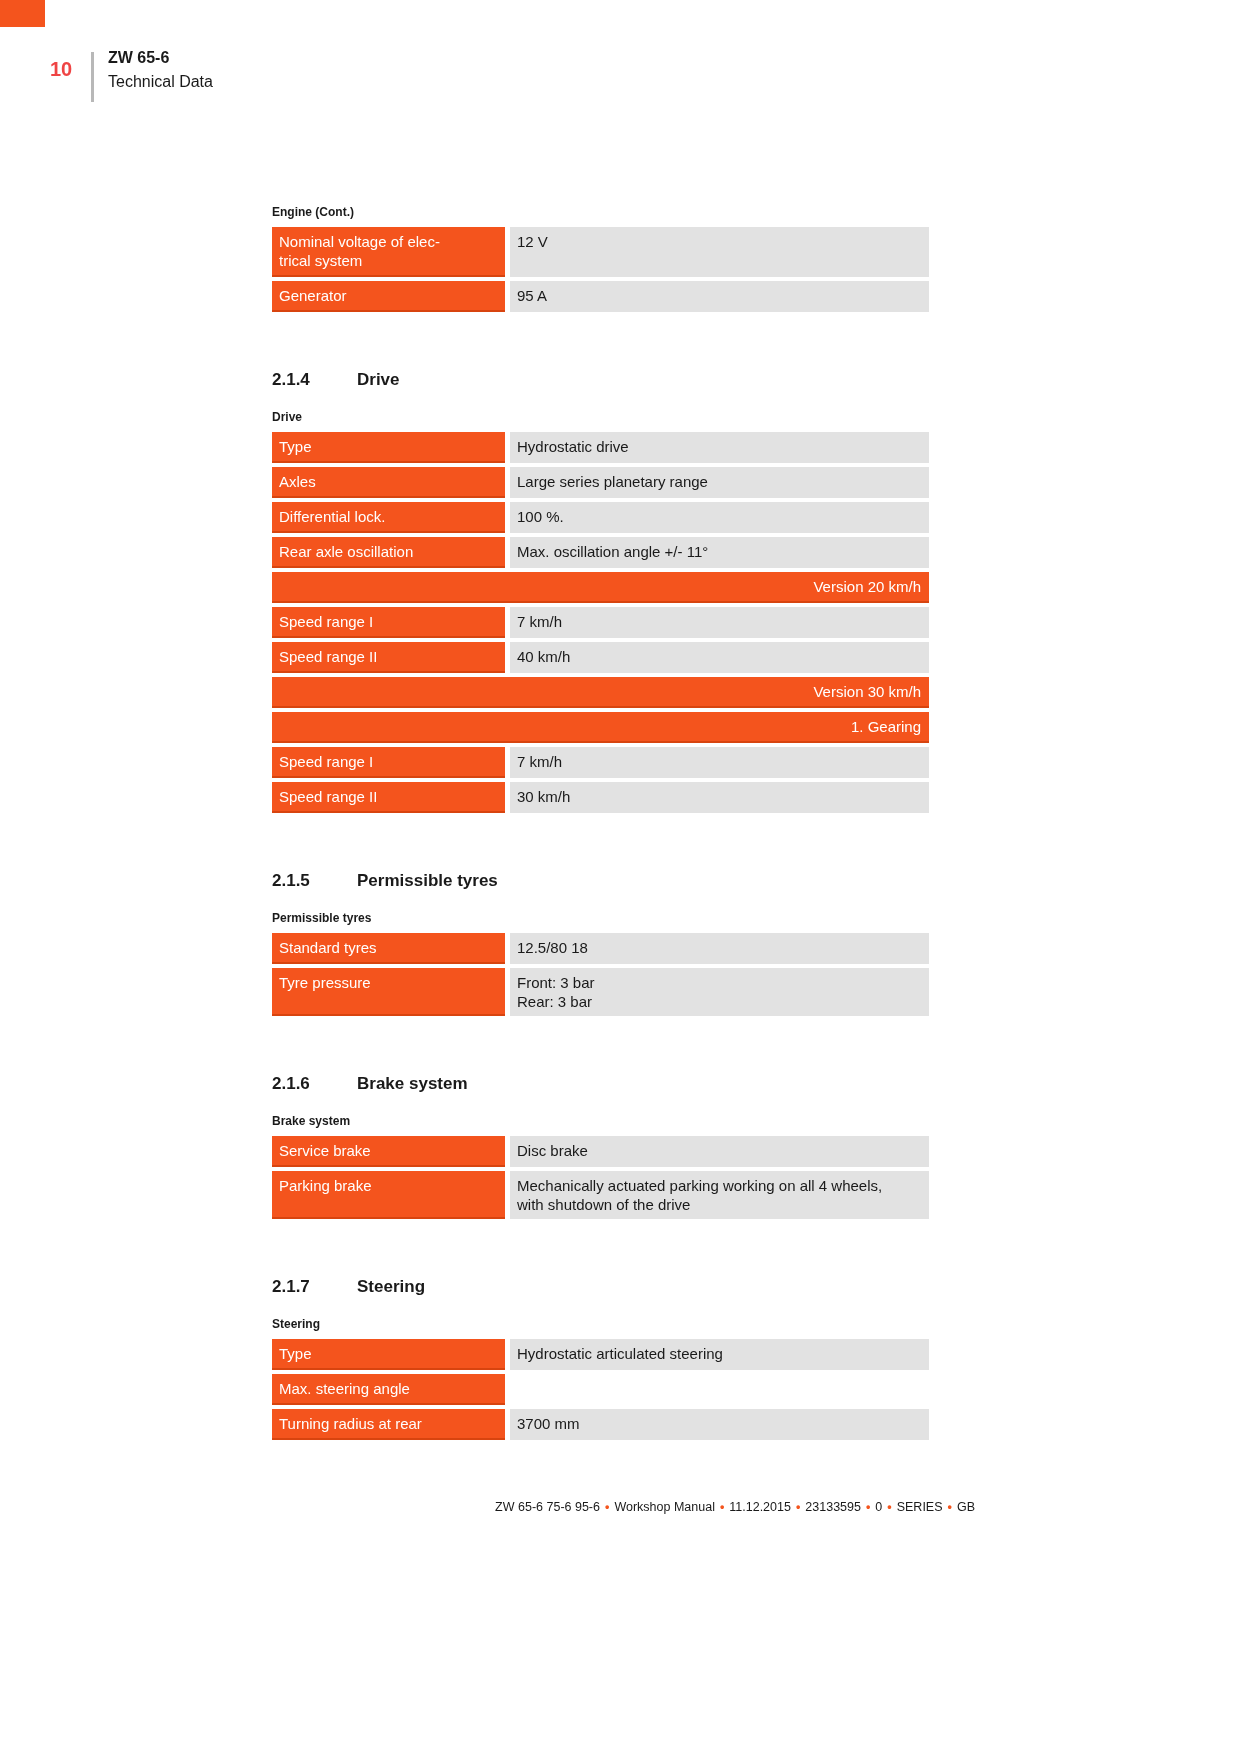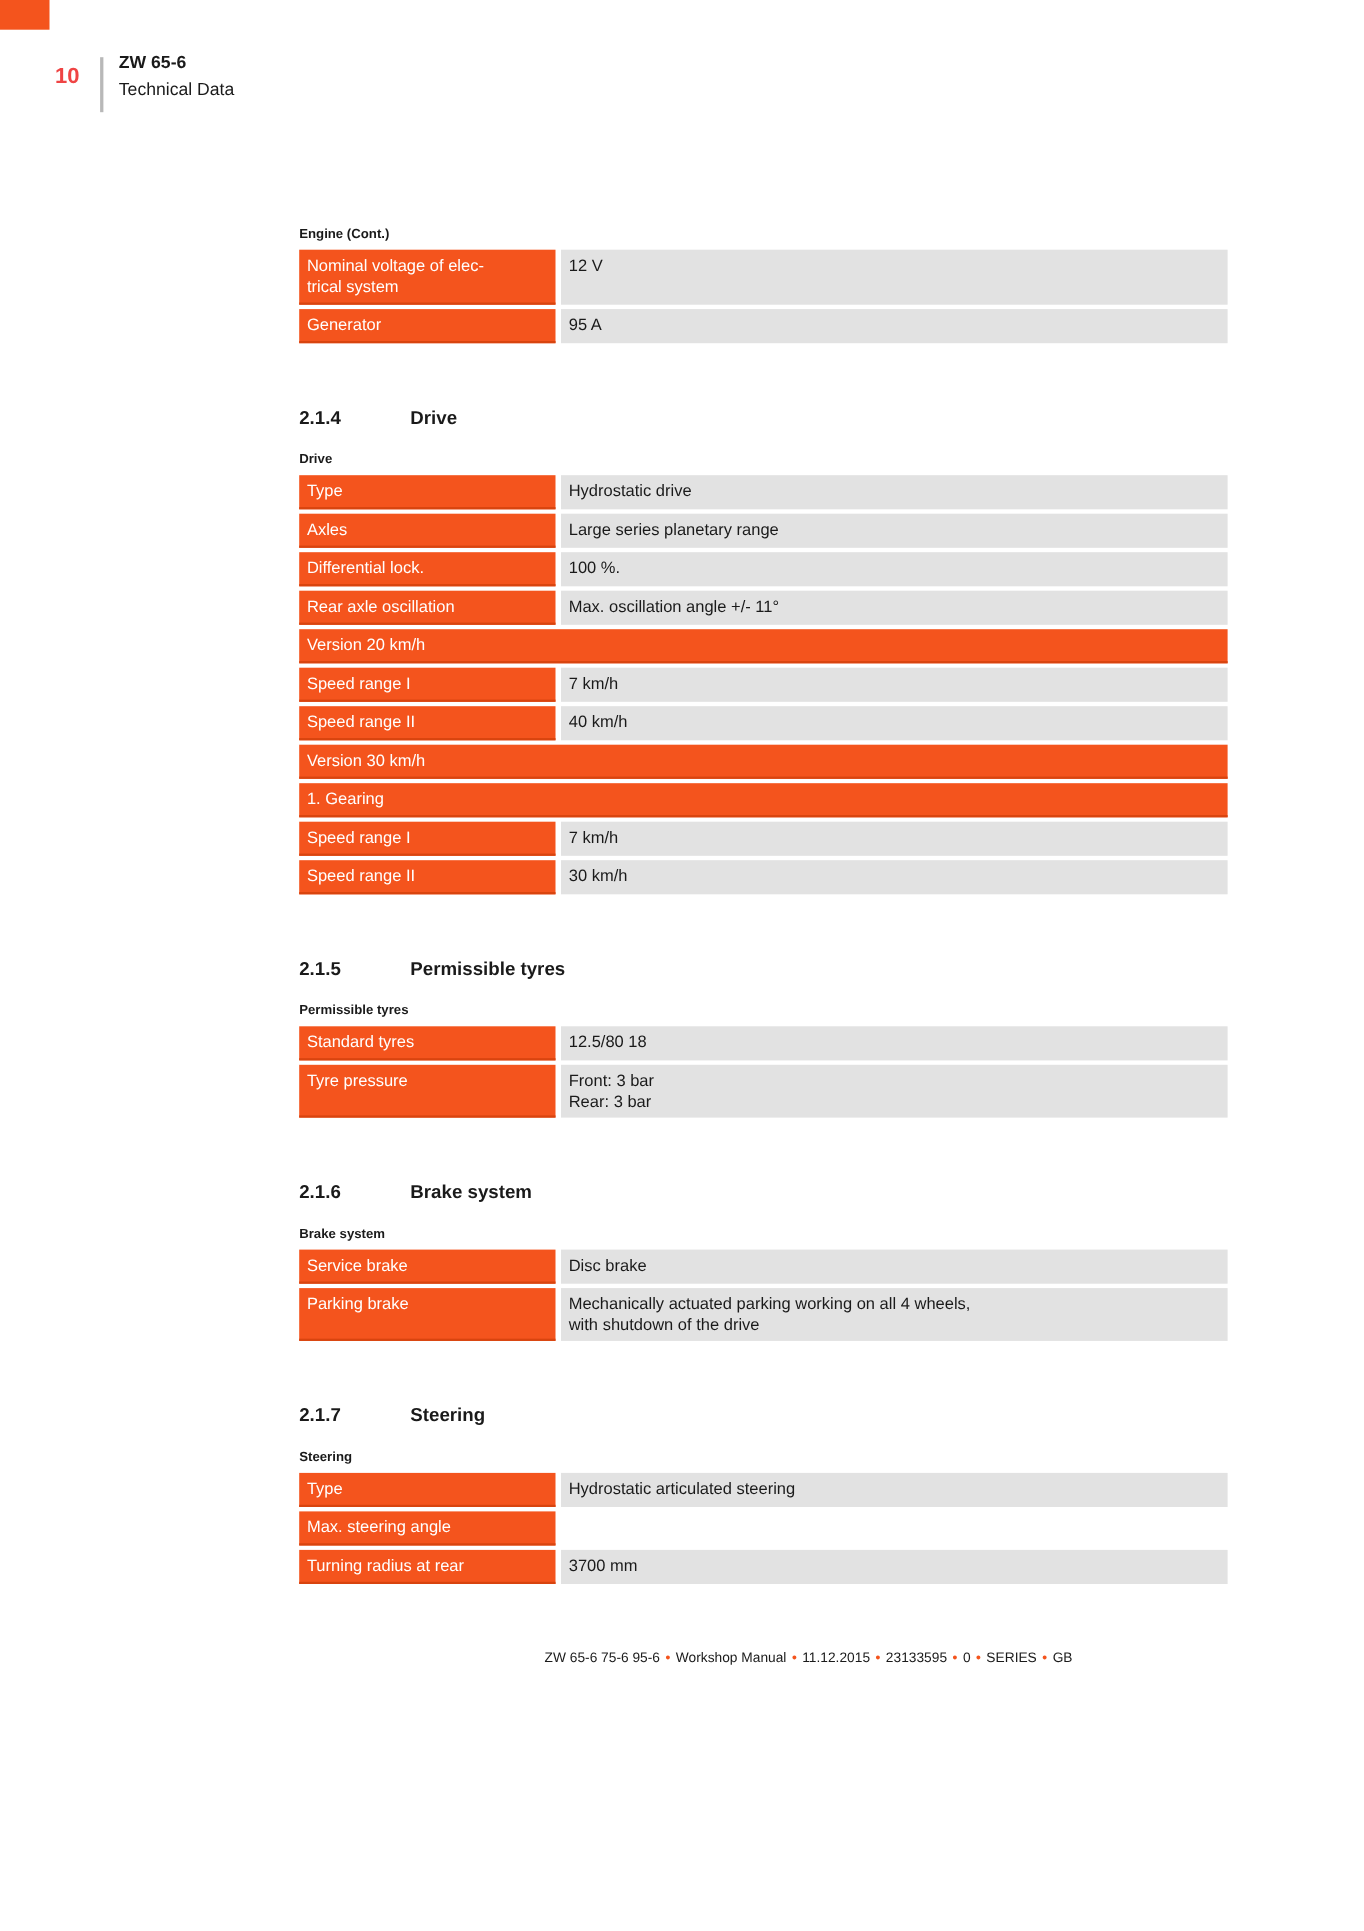--- a/index.html
+++ b/index.html
@@ -19,24 +19,24 @@
   }
   
   .corner-marker { position: absolute; left: 0; top: 0; width: 45px; height: 27px; background: var(--accent); }
   .page-number { position: absolute; left: 50px; top: 58px; width: 38px; font-size: 20px; font-weight: bold; color: #ef4444; }
   .header-divider { position: absolute; left: 91px; top: 52px; width: 3px; height: 50px; background: #B8B8B8; }
   .doc-title { position: absolute; left: 108px; top: 49px; font-size: 16px; font-weight: bold; }
   .doc-subtitle { position: absolute; left: 108px; top: 73px; font-size: 16px; }
   
   .main { position: absolute; left: 272px; top: 205px; width: 716px; }
   .table-caption { font-size: 12px; font-weight: bold; margin-bottom: 8px; }
-  .section-heading { display: flex; margin-top: 58px; margin-bottom: 20px; font-size: 17px; font-weight: bold; gap: 16px; }
+  .section-heading { display: flex; margin-top: 58px; margin-bottom: 20px; font-size: 17px; font-weight: bold; }
   .section-heading .sec-num { width: 85px; flex: 0 0 85px; }
   
-  .kv-table { width: 844px; }
+  .kv-table { width: 657px; }
   .kv-row { display: flex; gap: 5px; margin-bottom: 4px; align-items: stretch; }
   .cell-label {
     flex: 0 0 233px; width: 233px;
     background: var(--accent); color: #ffffff;
     font-size: 15px; line-height: 19px;
     padding: 5px 8px 5px 7px;
     white-space: pre-line;
     border-bottom: 2px solid var(--accent-dark);
   }
   .cell-value {
@@ -45,20 +45,21 @@
     font-size: 15px; line-height: 19px;
     padding: 5px 8px 5px 7px;
     white-space: pre-line;
   }
   .row-full {
     background: var(--accent); color: #ffffff;
     font-size: 15px; line-height: 19px;
     padding: 5px 8px 5px 7px;
     margin-bottom: 4px;
     border-bottom: 2px solid var(--accent-dark);
+    text-align: right;
   }
   
   .footer { position: absolute; right: 265px; top: 1500px; font-size: 12.5px; text-align: right; white-space: nowrap; }
   .footer-sep { color: var(--accent); margin: 0 5px; font-weight: bold; }
 </style>
 </head>
 <body>
 
 <div class="corner-marker"></div>
 <div class="page-number">10</div>

